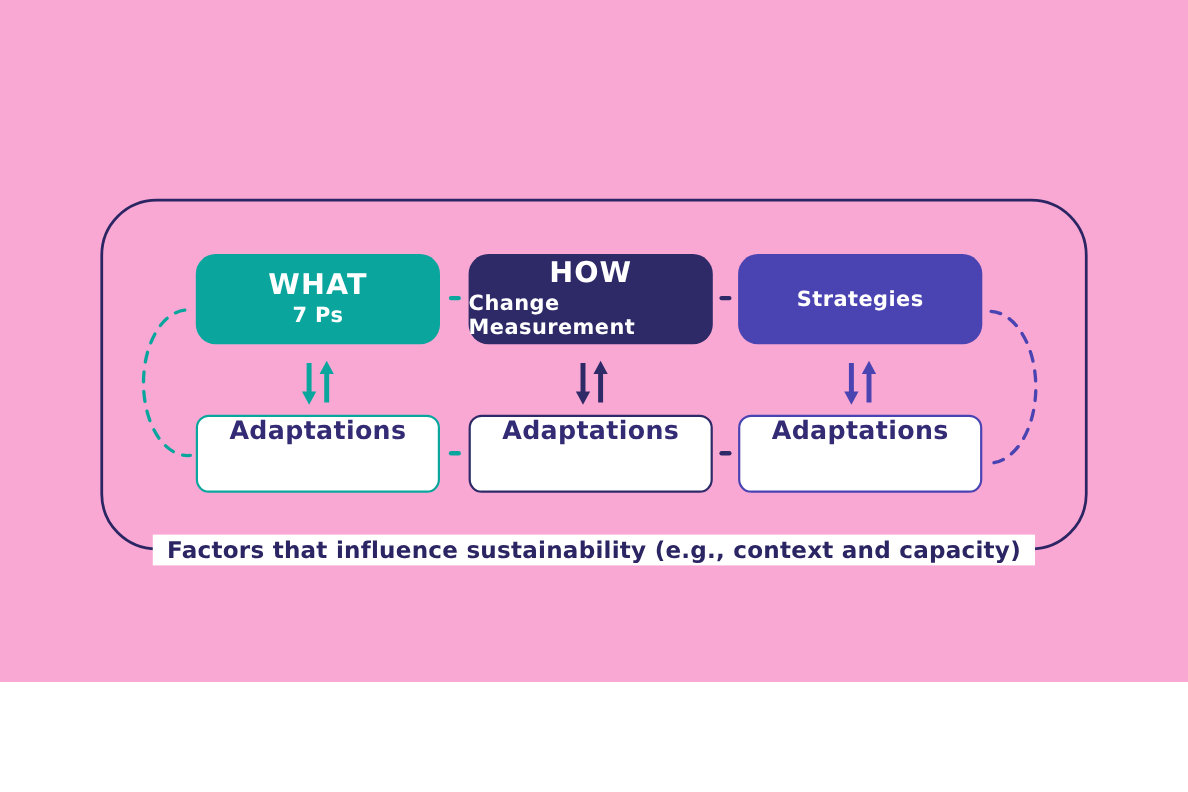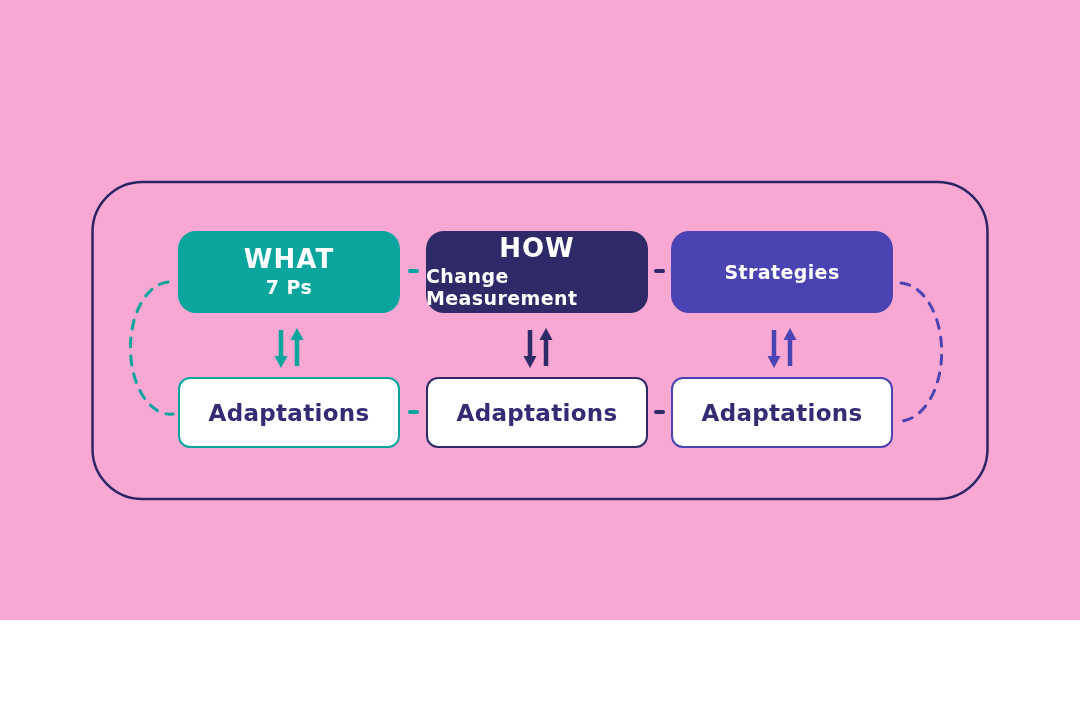--- a/index.html
+++ b/index.html
@@ -22,21 +22,21 @@
   .top-box .title{font-size:26px;font-weight:bold;letter-spacing:1px;}
   .top-box .subtitle{font-size:19px;font-weight:bold;letter-spacing:.4px;margin-top:2px;}
   .box-what{left:178px;background:#0aa69e;}
   .box-how{left:426px;background:#2e2a68;}
   .box-outcomes{left:671px;background:#4a43b2;}
 
   
   .adapt-box{
     position:absolute;top:377px;width:222px;height:71px;
     border-radius:12px;background:#ffffff;
-    display:flex;align-items:center;justify-content:center;
+    display:flex;align-items:flex-start;justify-content:center;
     font-size:23px;font-weight:bold;color:#332c74;letter-spacing:.3px;
     box-sizing:border-box;
   }
   .adapt-what{left:178px;border:2px solid #0aa69e;}
   .adapt-how{left:426px;border:2px solid #2e2a68;}
   .adapt-outcomes{left:671px;border:2px solid #4a43b2;}
 
   
   .dash{position:absolute;width:11px;height:4px;border-radius:2px;}
   .dash-teal{background:#0aa69e;}
@@ -116,14 +116,15 @@
   <div class="adapt-box adapt-what">
     <span>Adaptations</span>
   </div>
   <div class="adapt-box adapt-how">
     <span>Adaptations</span>
   </div>
   <div class="adapt-box adapt-outcomes">
     <span>Adaptations</span>
   </div>
 
+  <div class="footer-label">Factors that influence sustainability (e.g., context and capacity)</div>
 
 </div>
 
 </body></html>

